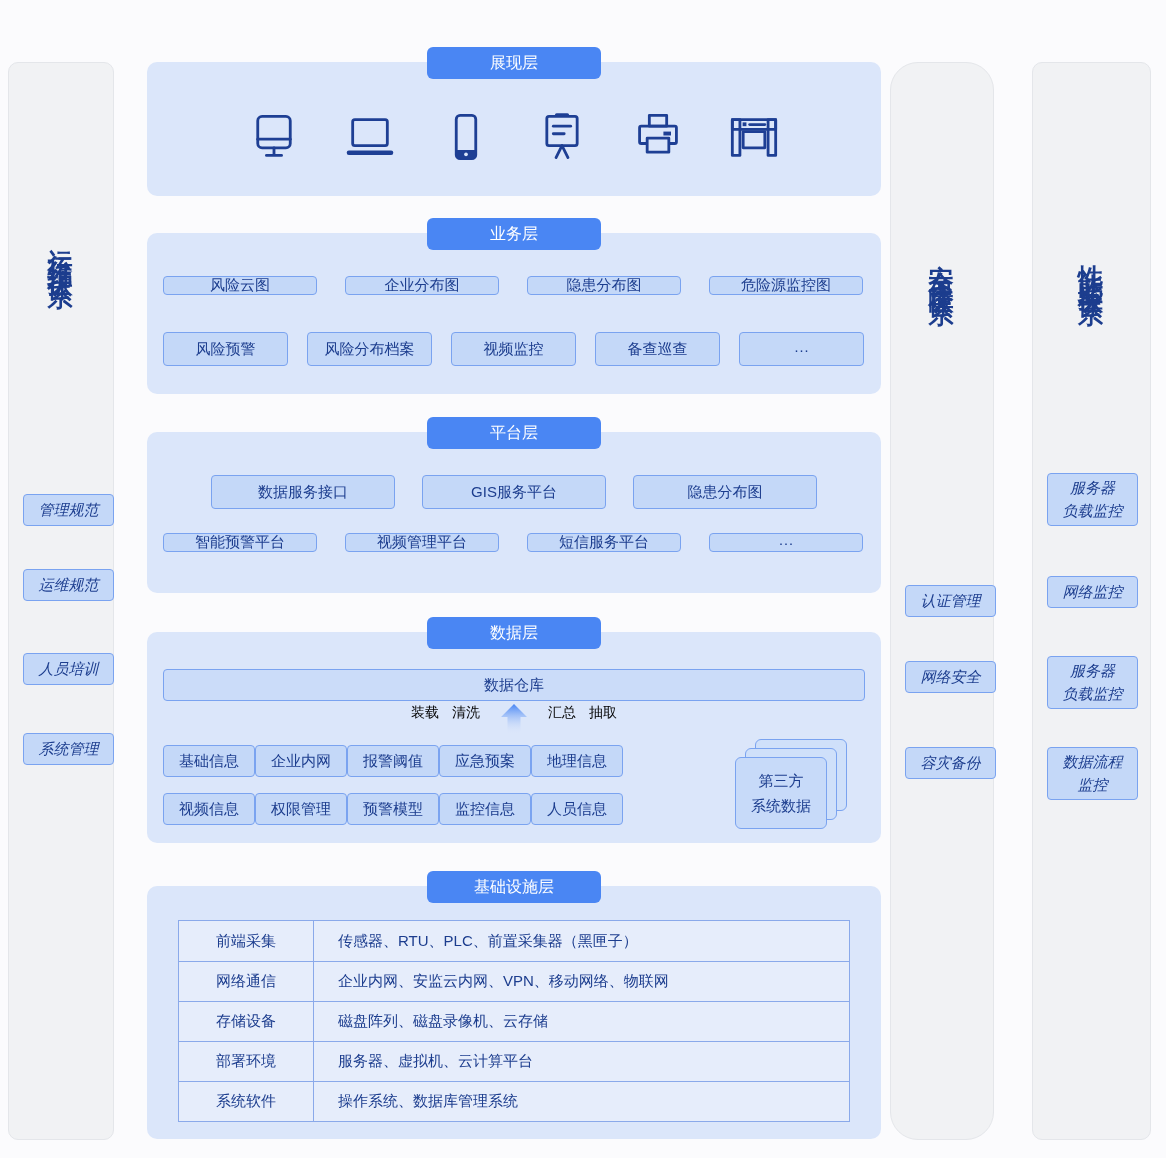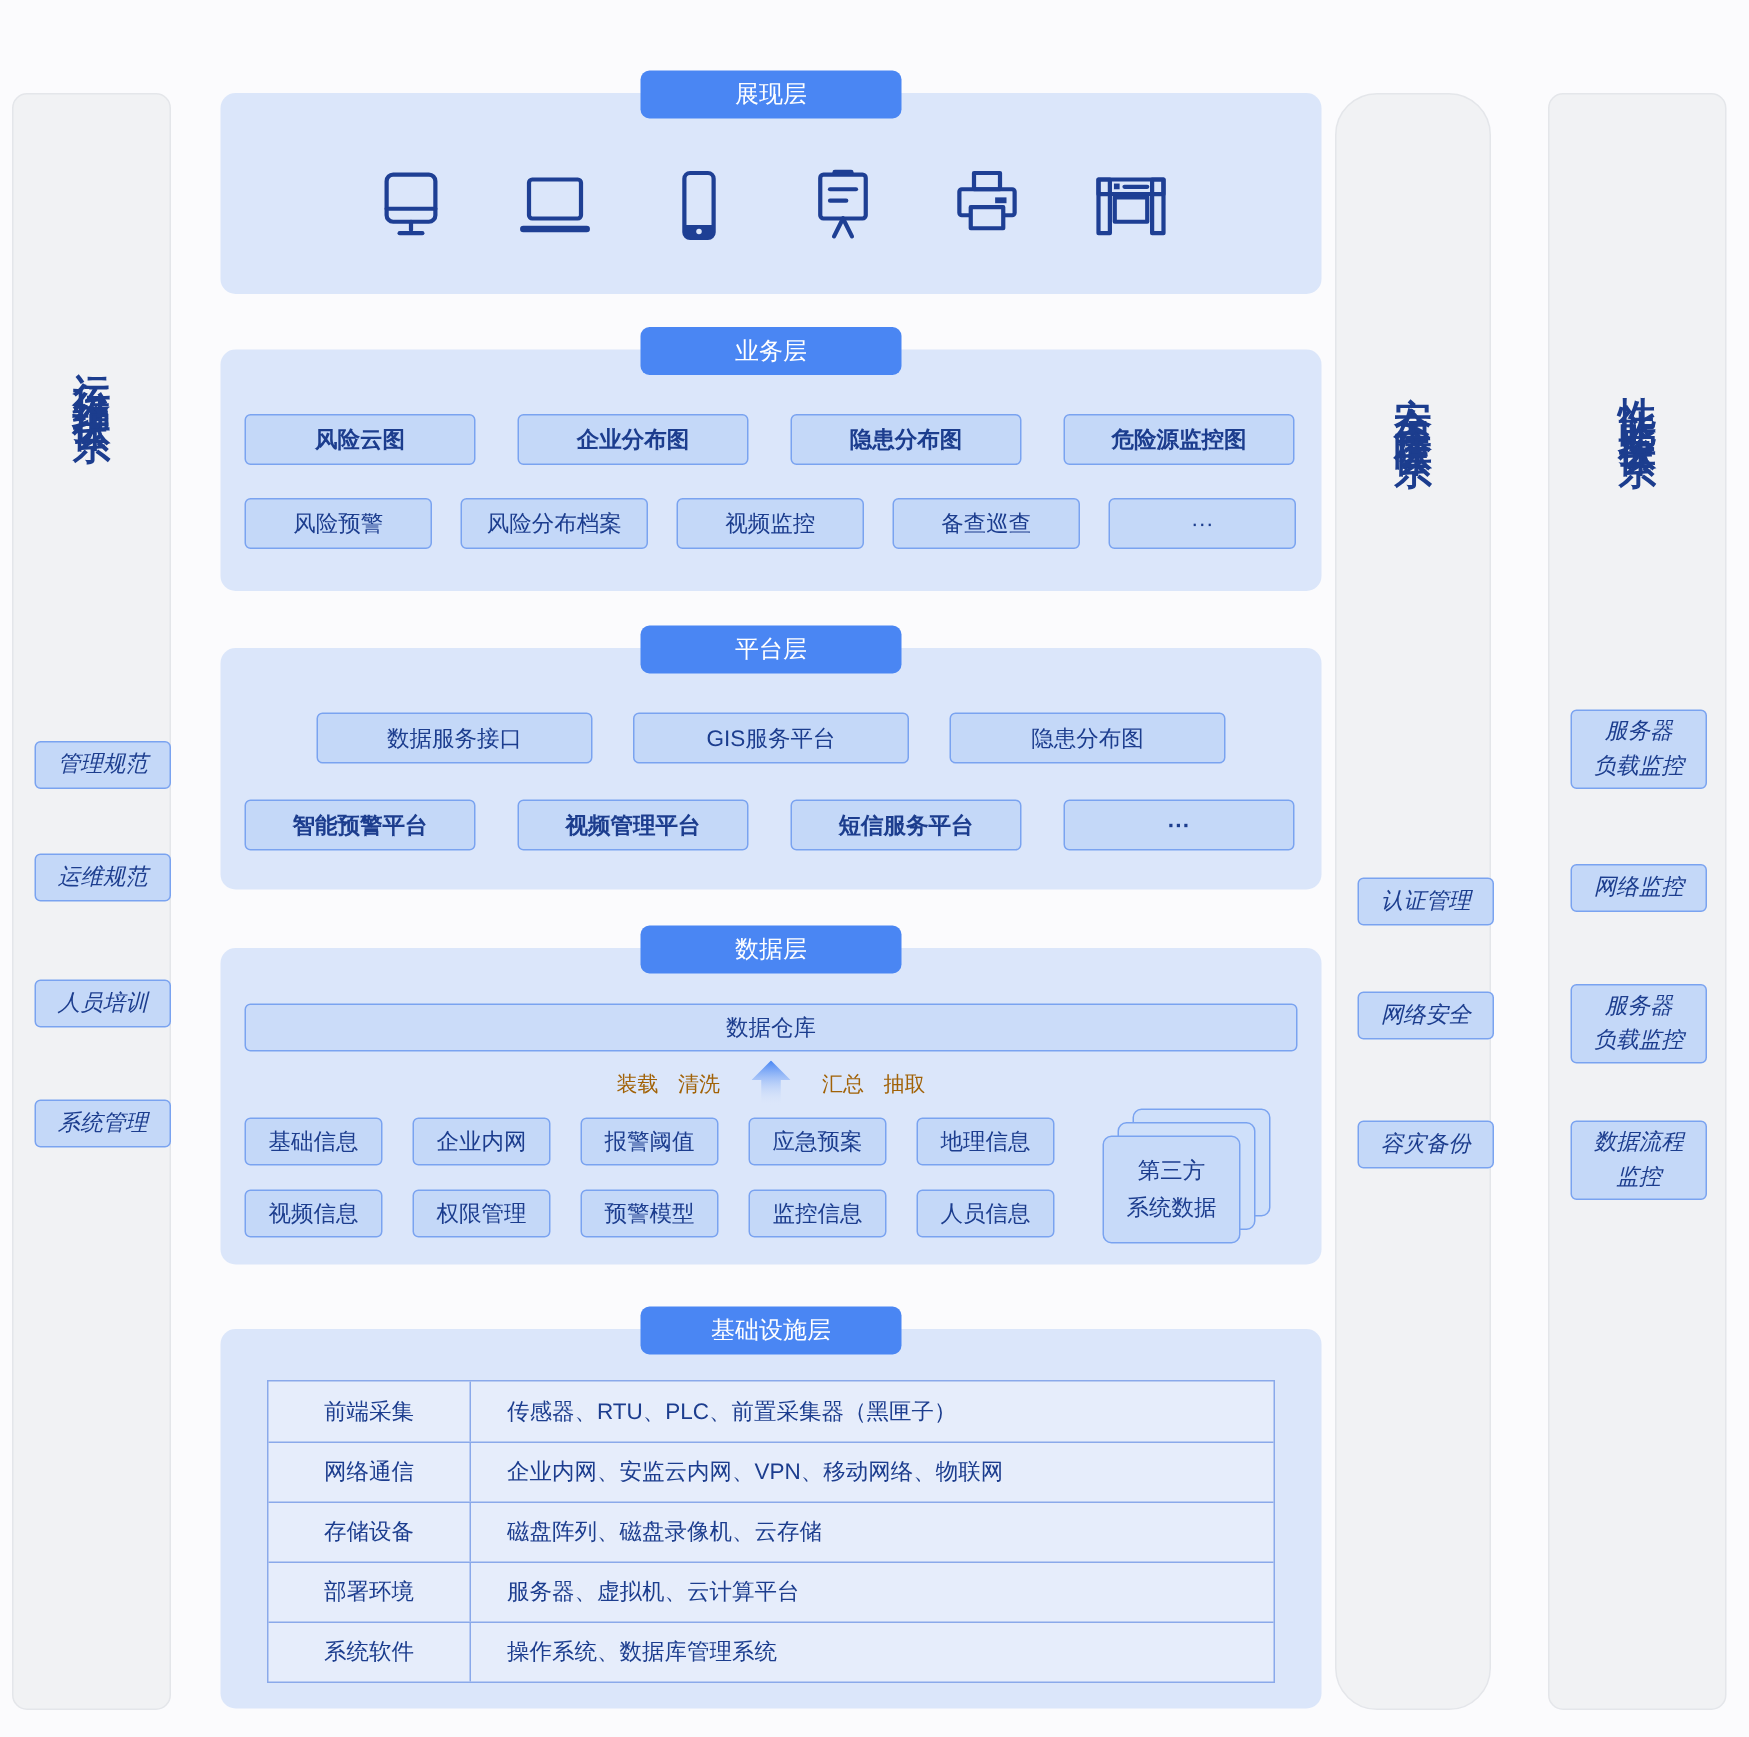--- a/index.html
+++ b/index.html
@@ -36,35 +36,35 @@
 
   
   .icon-row { position:absolute; left:0; right:0; top:0; bottom:0;
               display:flex; align-items:center; justify-content:center;
               gap:44px; padding-top:16px; }
   .dev-icon svg { display:block; }
 
   
   .chip-row { position:absolute; display:flex; }
   .row-a { left:16px; right:16px; gap:28px; }
-  .row-a .chip { width:154px; height:34px;font-weight:bold; }
+  .row-a .chip { width:154px; height:19px; }
   .row-b { left:16px; right:16px; gap:19px; }
   .row-b .chip { width:125px; height:34px; flex:none; }
   .row-c { left:16px; right:16px; justify-content:center; gap:27px; }
   .row-c .chip { width:184px; height:34px; }
-  .row-d { left:16px; gap:20px; }
+  .row-d { left:16px; }
   .row-d .chip { width:92px; height:32px; }
 
   
   .warehouse { position:absolute; left:16px; right:16px; top:37px; height:32px;
                background:#cbdcf9; border:1px solid #7aa3f0; border-radius:4px;
                display:flex; align-items:center; justify-content:center; font-size:15px; }
   .etl { position:absolute; left:0; right:0; top:72px; height:38px;
-         display:flex; align-items:center; justify-content:center; gap:13px;
-         font-size:14px; color:#a16207; }
+         display:flex; align-items:flex-start; justify-content:center; gap:13px;
+         font-size:14px; color:#000000; }
   .etl .arrow { margin:0 8px; }
   .stack-card { position:absolute; width:92px; height:72px; border:1px solid #7aa3f0;
                 border-radius:6px; background:#cfe0fa; }
   .stack-card.front { background:#c7daf9; display:flex; align-items:center; justify-content:center;
                       text-align:center; font-size:15px; line-height:1.7; white-space:pre-line; z-index:3; }
 
   
   .itable { position:absolute; left:31px; right:31px; top:34px;
             border:1px solid #8aa9ea; background:rgba(255,255,255,0.3); }
   .irow { display:flex; height:40px; border-top:1px solid #8aa9ea; }

